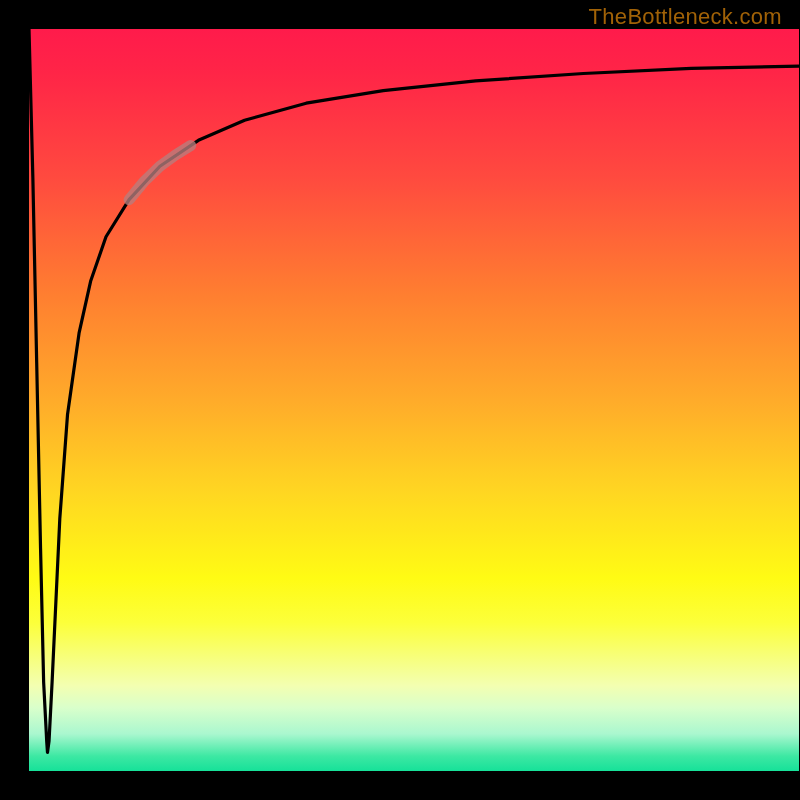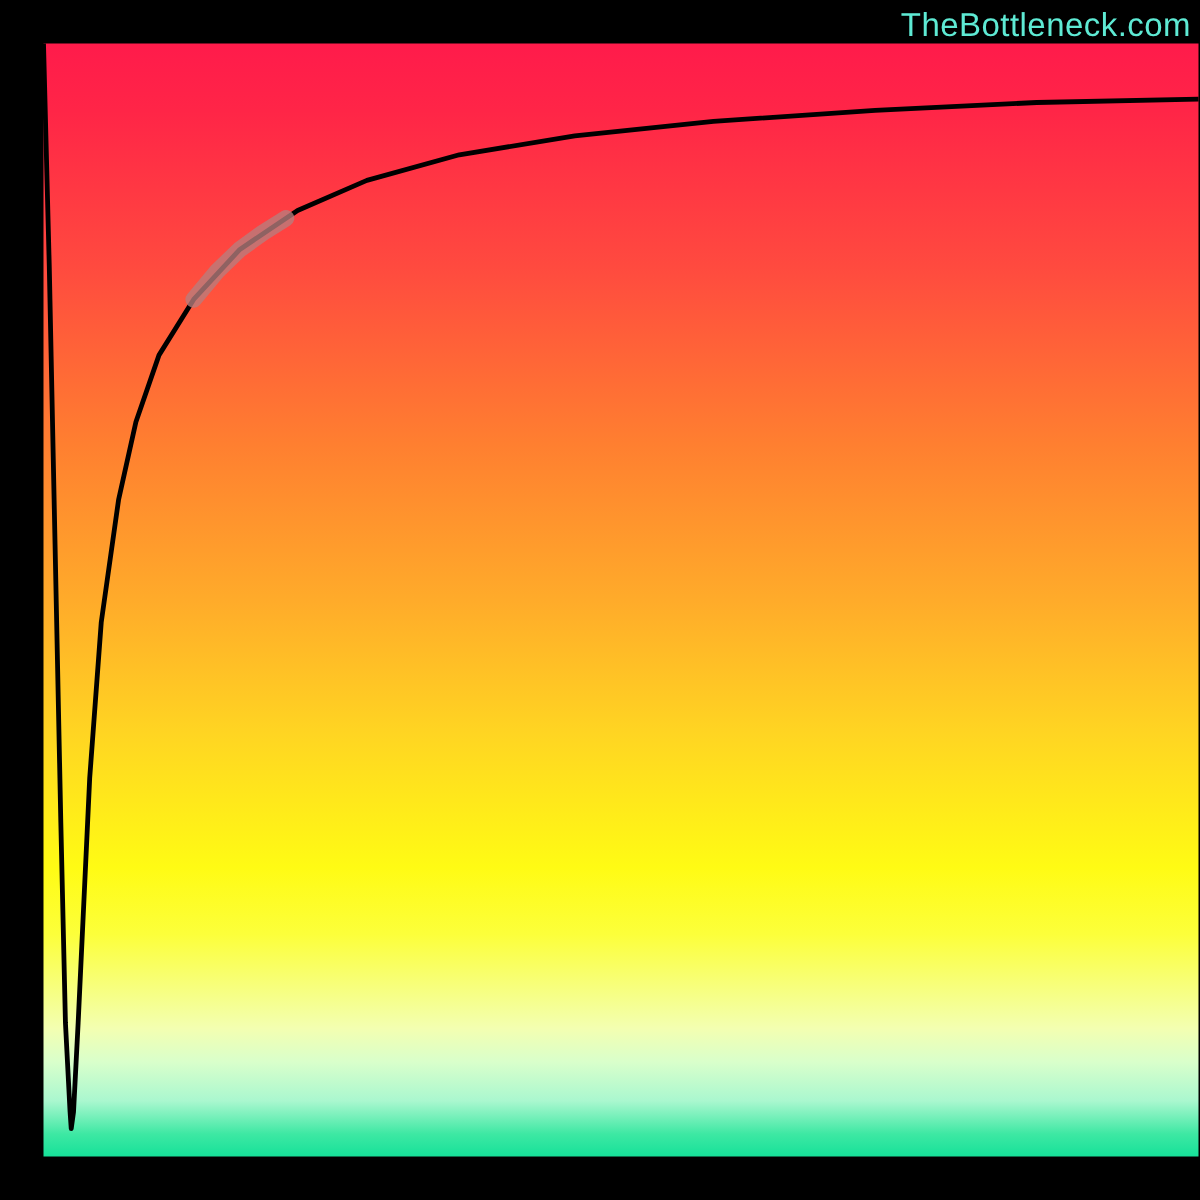--- a/index.html
+++ b/index.html
@@ -37,22 +37,22 @@
       #f3ffb1 88.5%,
       #d9ffcb 91.5%,
       #aaf7cf 95%,
       #3de8a3 98%,
       #16e199 100%
     );
   }
   .attribution {
     position: absolute;
     top: 4px;
-    right: 6px;
-    color: #5eead4;
+    right: 18px;
+    color: #a16207;
     font-size: 22px;
     letter-spacing: 0.3px;
     font-weight: 400;
     user-select: none;
   }
   svg.curves {
     position: absolute;
     left: 29px;
     top: 29px;
     width: 770px;

